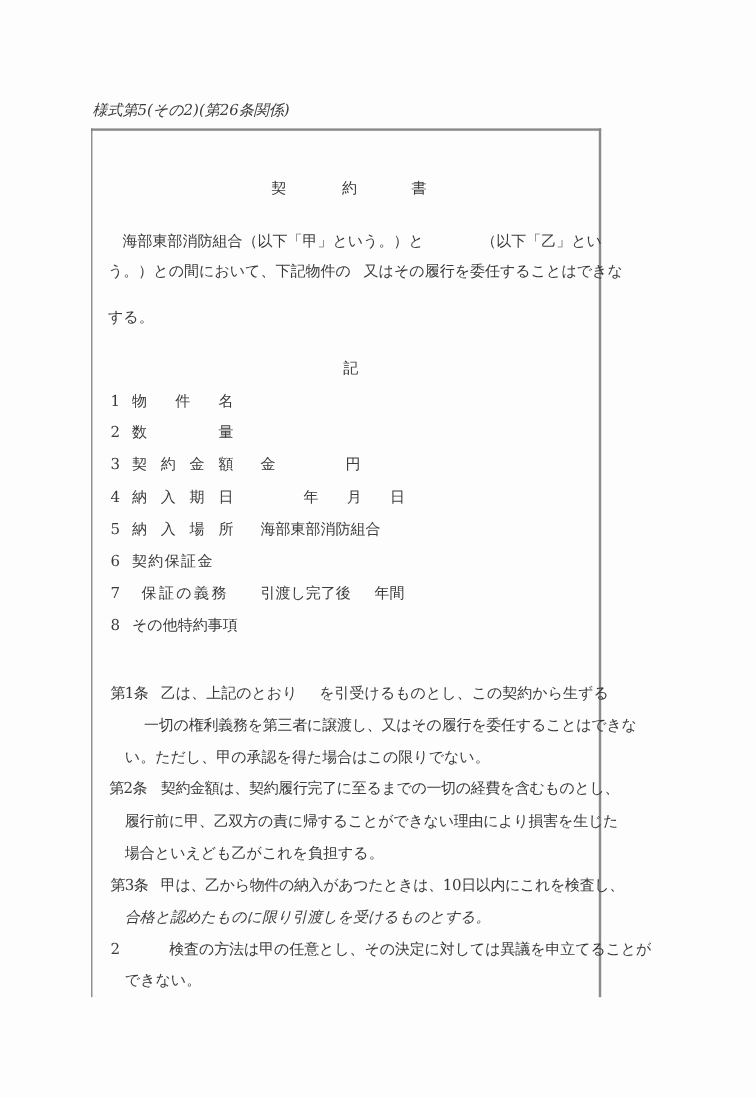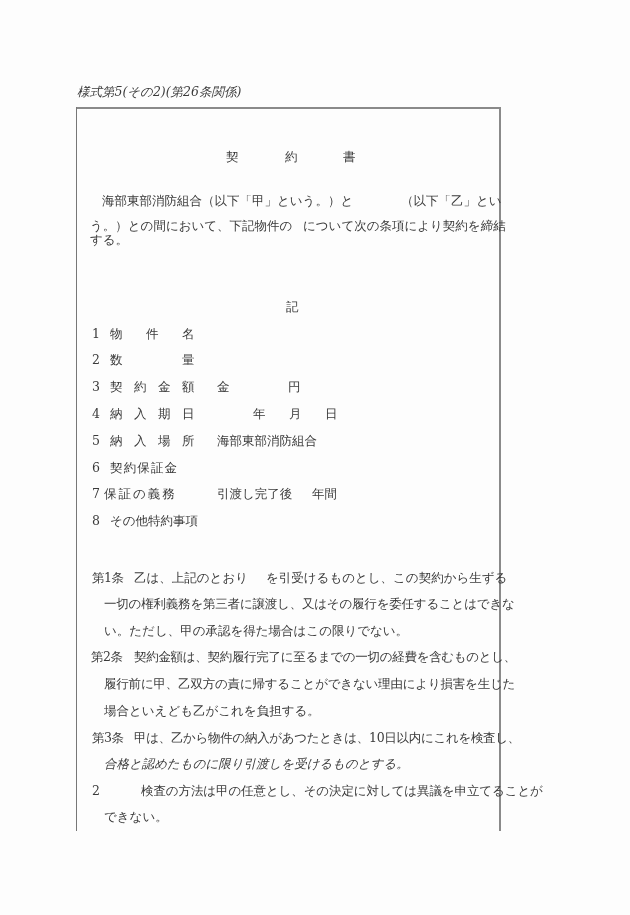--- a/index.html
+++ b/index.html
@@ -24,22 +24,22 @@
 <div>
   <div class="t" style="left:226px;top:149px;">契</div>
   <div class="t" style="left:285px;top:149px;">約</div>
   <div class="t" style="left:343px;top:149px;">書</div>
 </div>
 
 <div>
   <div class="t" style="left:102px;top:193px;">海部東部消防組合（以下「甲」という。）と</div>
   <div class="t" style="left:401px;top:193px;">（以下「乙」とい</div>
   <div class="t" style="left:90px;top:218px;">う。）との間において、下記物件の</div>
-  <div class="t" style="left:303px;top:218px;">について次の条項により契約を締結</div>
-  <div class="t" style="left:90px;top:232px;">する。</div>
+  <div class="t" style="left:303px;top:218px;">又はその履行を委任することはできな</div>
+  <div class="t" style="left:90px;top:256px;">する。</div>
 </div>
 
 <div class="t" style="left:286px;top:299px;">記</div>
 
 <div>
 
   <div>
     <div class="t" style="left:92px;top:326px;">1</div>
     <div class="t" style="left:110px;top:326px;">物</div>
     <div class="t" style="left:146px;top:326px;">件</div>
@@ -82,36 +82,36 @@
     <div class="t" style="left:217px;top:433px;">海部東部消防組合</div>
   </div>
 
   <div>
     <div class="t" style="left:92px;top:460px;">6</div>
     <div class="t" style="left:110px;top:460px;letter-spacing:-1px;font-family:Liberation Serif, serif;">契 約 保 証 金</div>
   </div>
 
   <div>
     <div class="t" style="left:92px;top:486px;">7</div>
-    <div class="t" style="left:104px;top:486px;letter-spacing:-1px;">保 証 の 義 務</div>
+    <div class="t" style="left:118px;top:486px;letter-spacing:-1px;">保 証 の 義 務</div>
     <div class="t" style="left:217px;top:486px;">引渡し完了後</div>
     <div class="t" style="left:312px;top:486px;">年間</div>
   </div>
 
   <div>
     <div class="t" style="left:92px;top:513px;">8</div>
     <div class="t" style="left:110px;top:513px;">その他特約事項</div>
   </div>
 </div>
 
 <div>
   <div class="t" style="left:92px;top:570px;letter-spacing:-0.5px;">第1条</div>
   <div class="t" style="left:134px;top:570px;">乙は、上記のとおり</div>
   <div class="t" style="left:266px;top:570px;">を引受けるものとし、この契約から生ずる</div>
-  <div class="t" style="left:104px;top:596px;letter-spacing:-0.2px;">一切の権利義務を第三者に譲渡し、又はその履行を委任することはできな</div>
+  <div class="t" style="left:120px;top:596px;letter-spacing:-0.2px;">一切の権利義務を第三者に譲渡し、又はその履行を委任することはできな</div>
   <div class="t" style="left:104px;top:623px;">い。ただし、甲の承認を得た場合はこの限りでない。</div>
 </div>
 
 <div>
   <div class="t" style="left:76px;top:649px;letter-spacing:-0.5px;margin-left:15px;">第2条</div>
   <div class="t" style="left:134px;top:649px;letter-spacing:-0.3px;">契約金額は、契約履行完了に至るまでの一切の経費を含むものとし、</div>
   <div class="t" style="left:104px;top:676px;letter-spacing:-0.2px;">履行前に甲、乙双方の責に帰することができない理由により損害を生じた</div>
   <div class="t" style="left:104px;top:703px;">場合といえども乙がこれを負担する。</div>
 </div>
 

